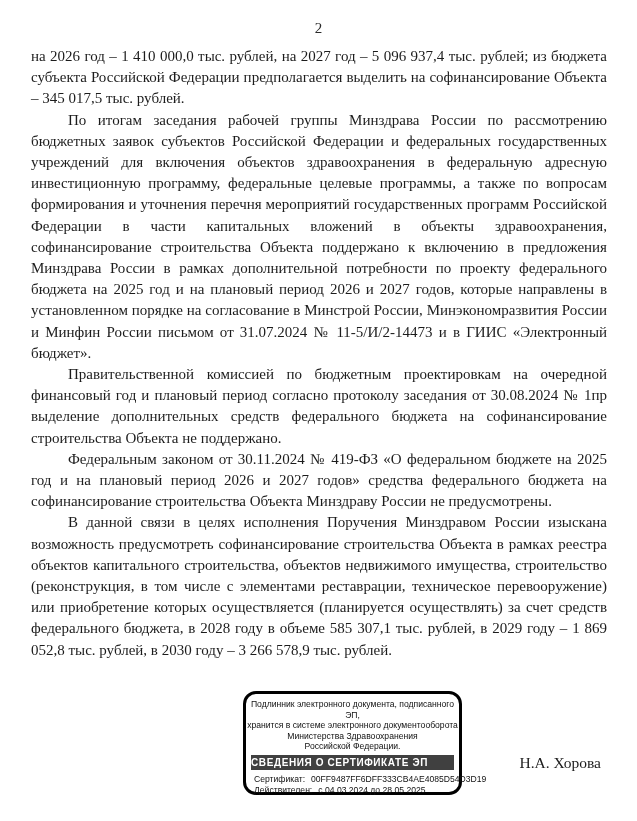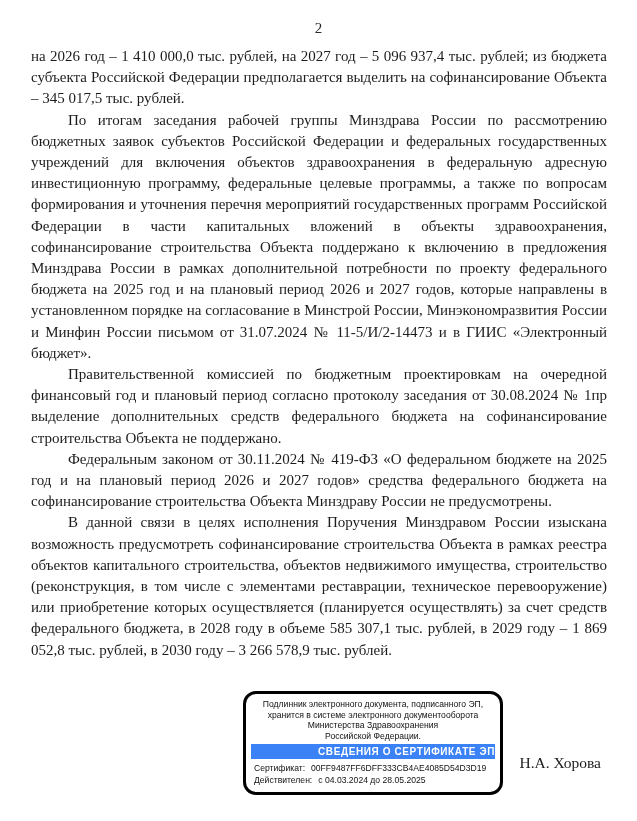--- a/index.html
+++ b/index.html
@@ -31,40 +31,40 @@
     line-height: 21.2px;
     text-align: justify;
   }
   .body-text p { text-align: justify; }
   .body-text p.indent { text-indent: 37px; }
   
   .stamp {
     position: absolute;
     left: 243px;
     top: 691px;
-    width: 260px;
+    width: 219px;
     height: 104px;
     border: 3px solid #000000;
     border-radius: 13px;
     background: #ffffff;
     font-family: "Liberation Sans", "DejaVu Sans", sans-serif;
     color: #000000;
     padding-top: 5px;
   }
   .stamp-header {
     text-align: center;
     font-size: 8.6px;
     line-height: 10.6px;
     color: #111;
   }
   .stamp-bar {
     margin: 3px 5px 4px 5px;
-    background: #3b82f6;
+    background: #404040;
     color: #ffffff;
-    text-align: right;
+    text-align: left;
     font-size: 10px;
     line-height: 15px;
     letter-spacing: 0.6px;
     font-weight: bold;
   }
   .stamp-fields {
     padding-left: 8px;
     font-size: 8.6px;
     line-height: 11.2px;
     color: #111;

